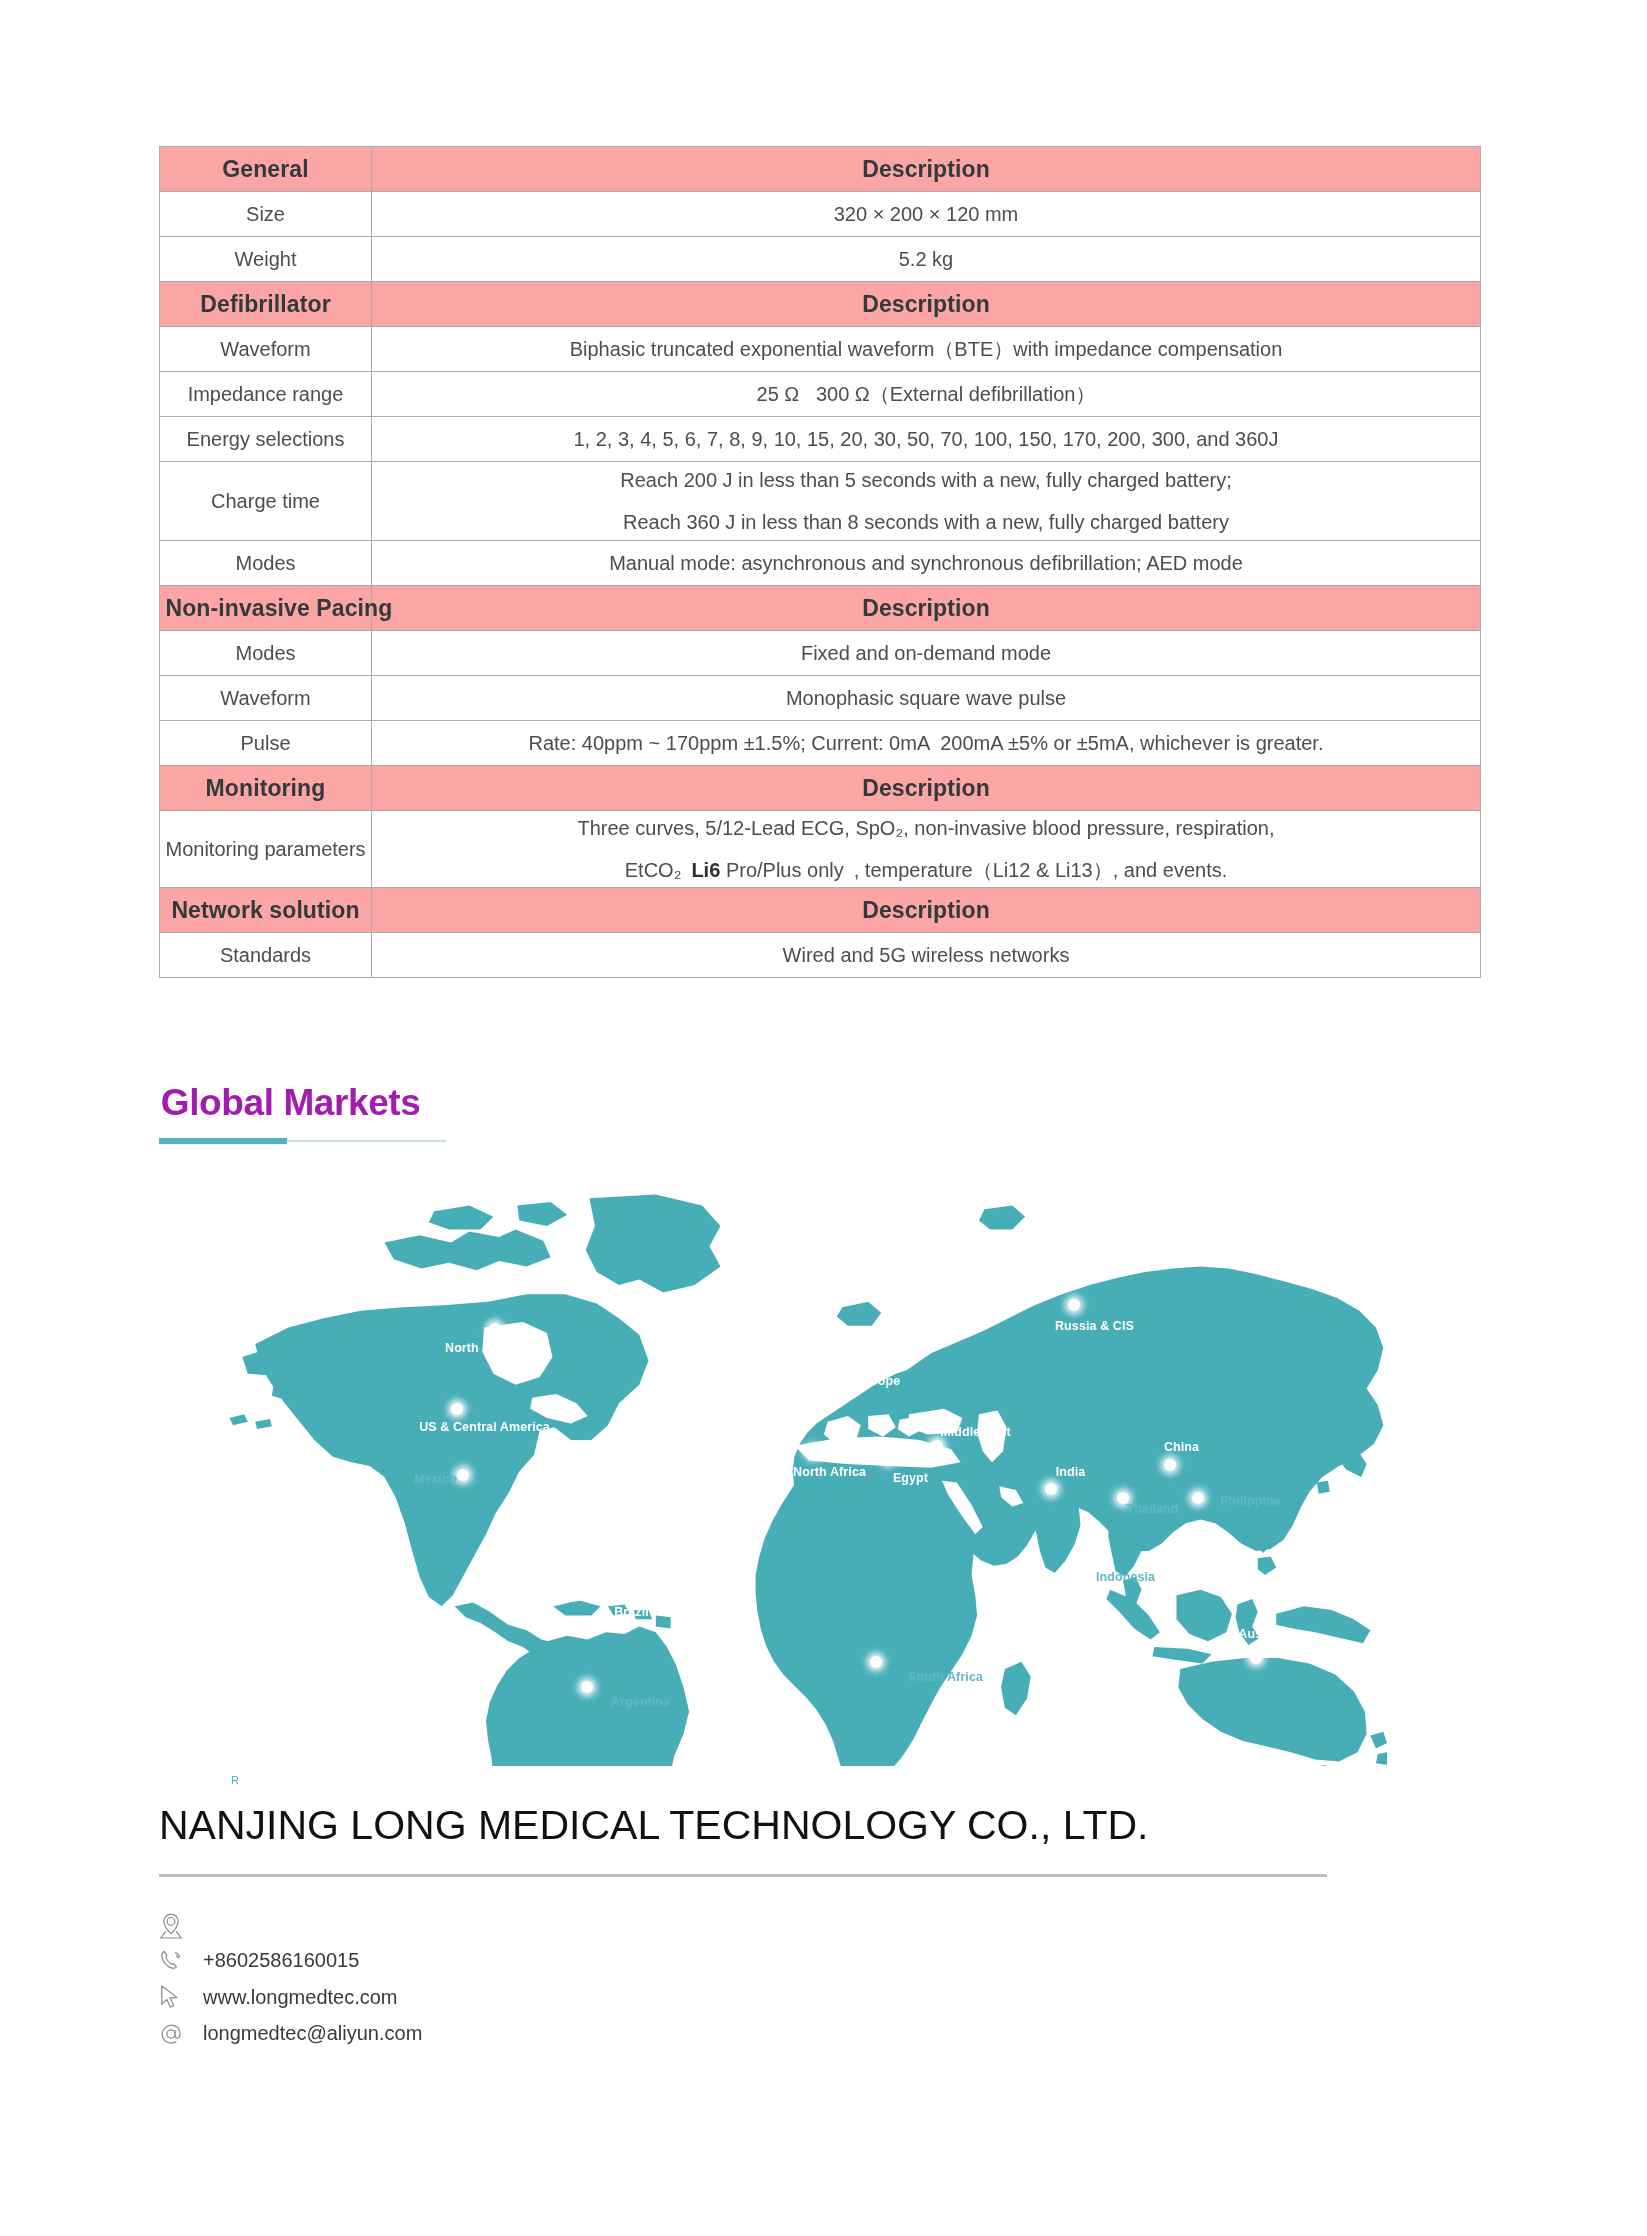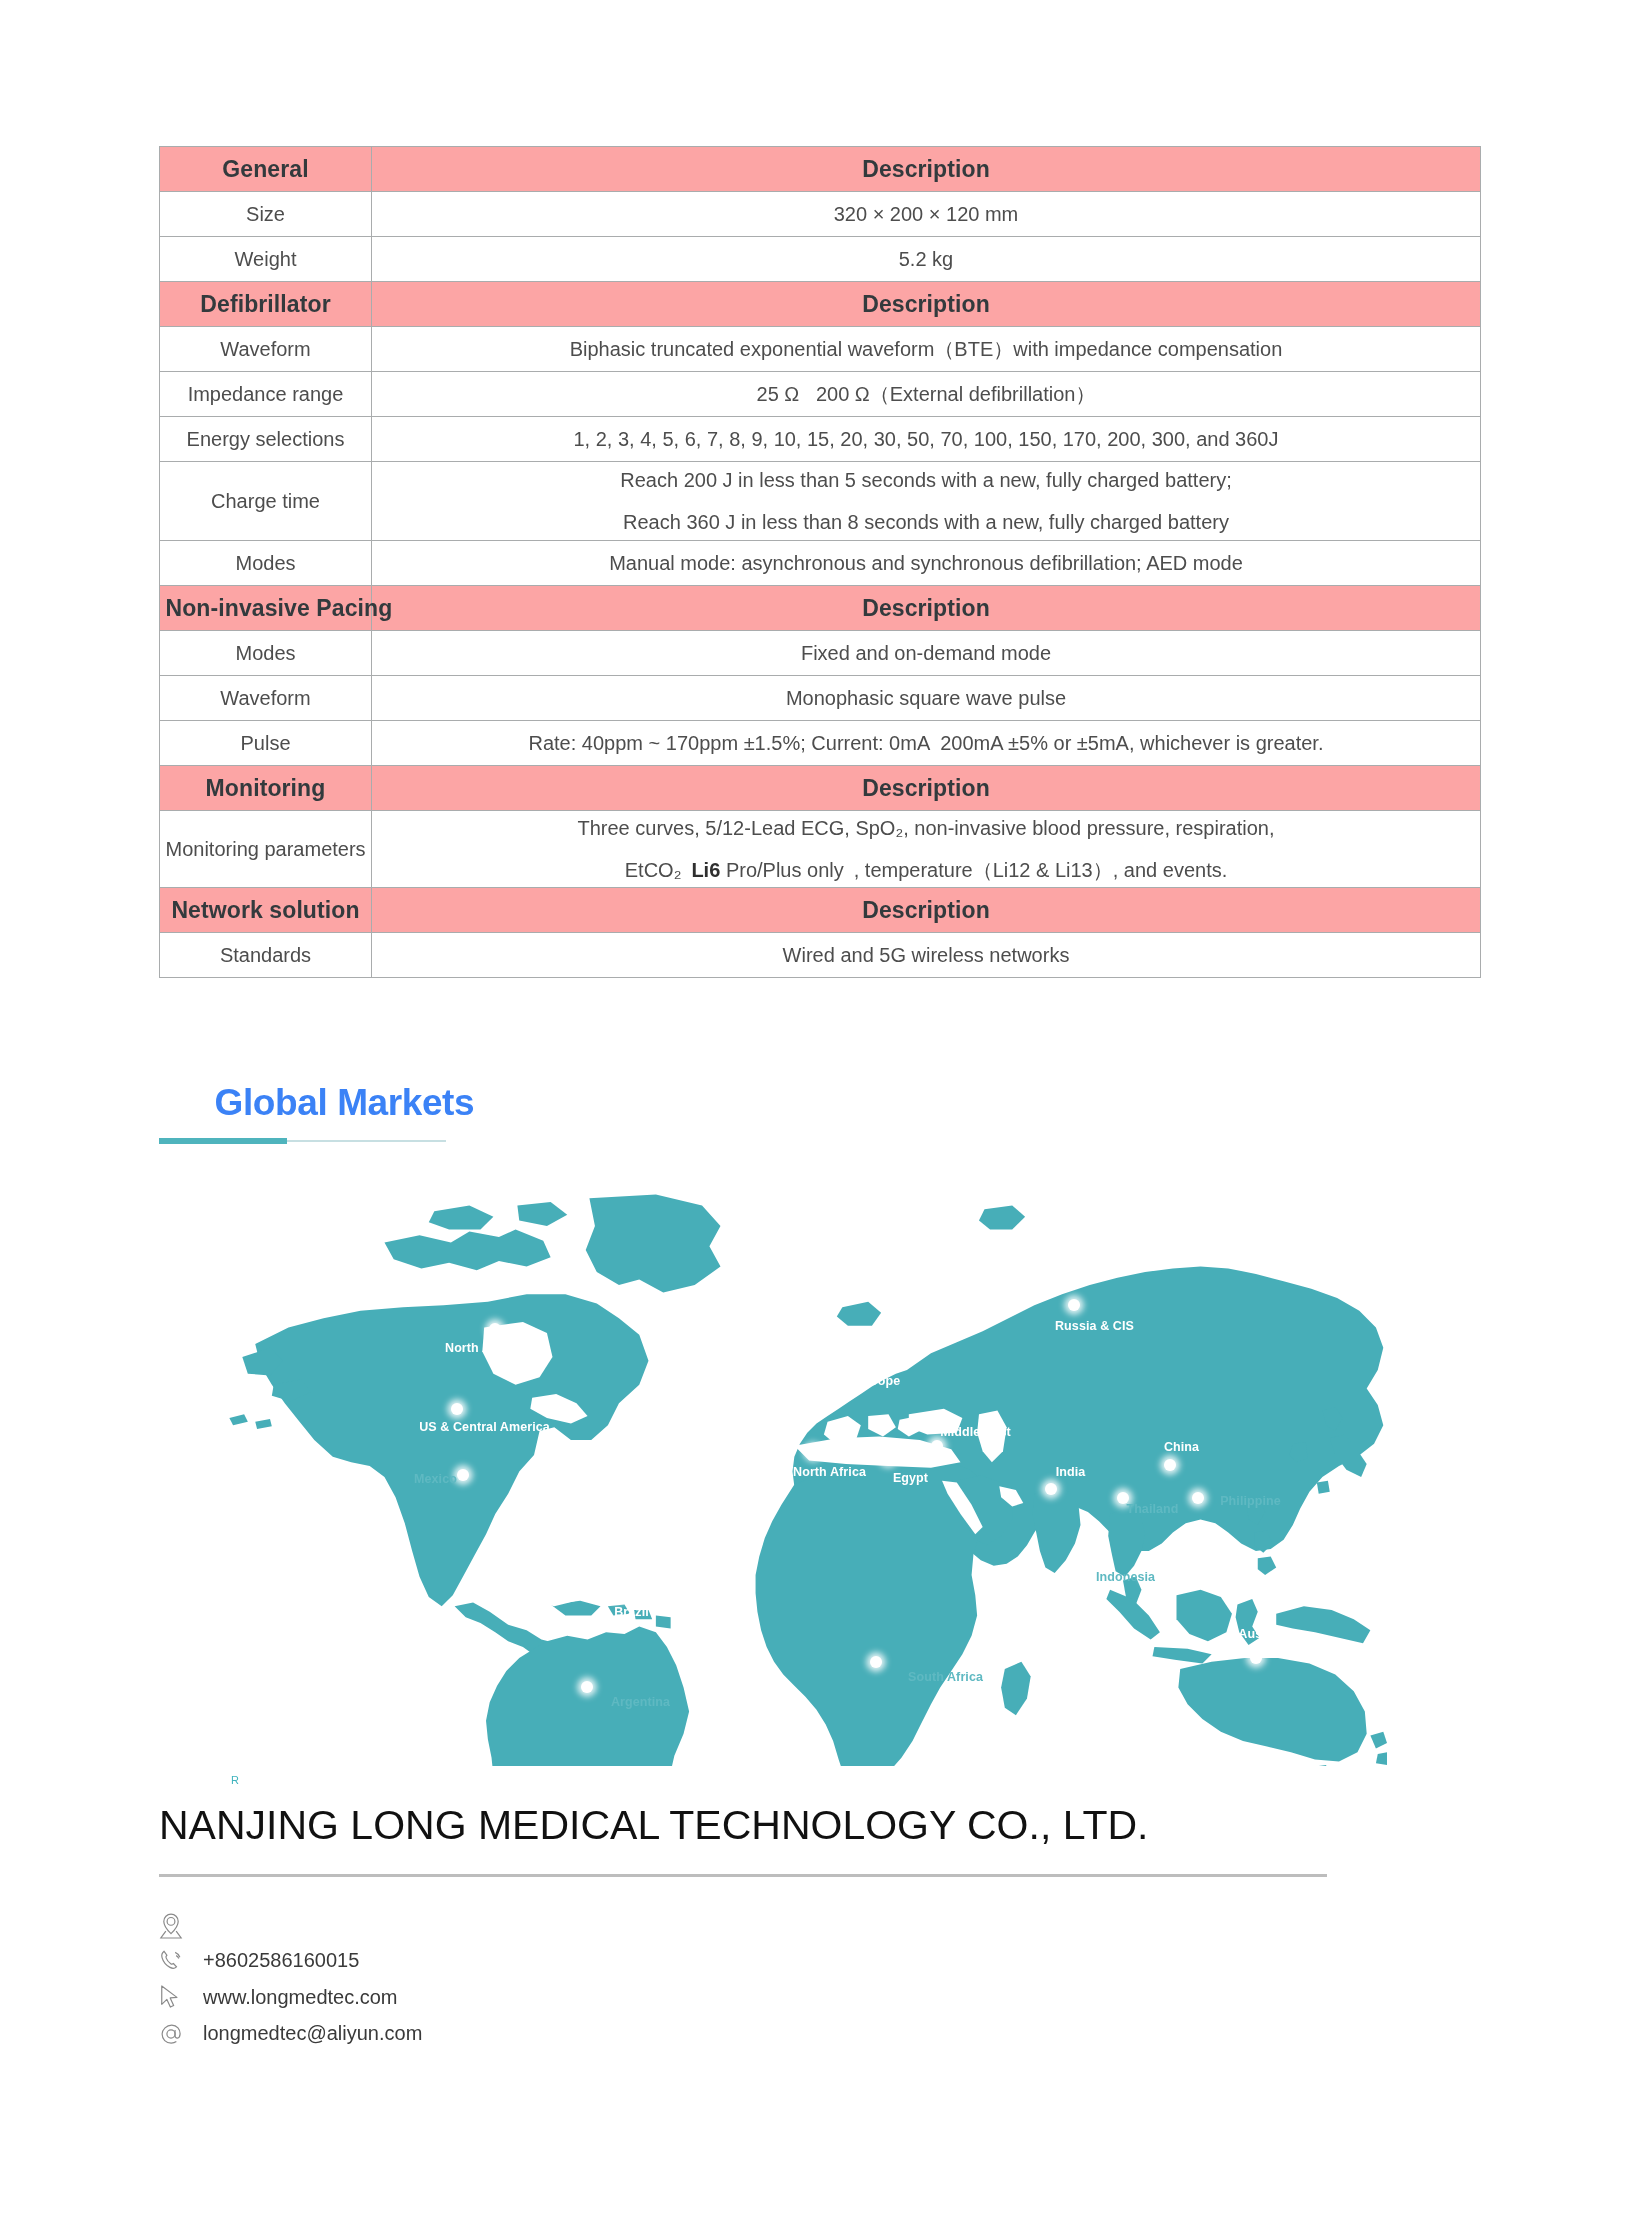--- a/index.html
+++ b/index.html
@@ -62,25 +62,24 @@
   
   .gm-block {
     position: absolute;
     left: 159px;
     top: 1084px;
     width: 369px;
   }
   .gm-title {
     font-size: 37px;
     font-weight: 700;
-    color: #3b82f6;
+    color: #a21caf;
     letter-spacing: -0.4px;
     line-height: 1;
     margin: 0 0 16.6px 1.8px;
-    text-align: center;
   }
   .gm-rule {
     position: relative;
     height: 6.5px;
     width: 287px;
   }
   .gm-rule .thick {
     position: absolute;
     left: 0; top: 0;
     width: 128px; height: 6.5px;
@@ -211,21 +210,21 @@
         <td>Description</td>
       </tr>
 
       <tr class="row">
         <td>Waveform</td>
         <td>Biphasic truncated exponential waveform（BTE）with impedance compensation</td>
       </tr>
 
       <tr class="row">
         <td>Impedance range</td>
-        <td><span>25 Ω</span><span class="gapsp"></span><span>200 Ω（External defibrillation）</span></td>
+        <td><span>25 Ω</span><span class="gapsp"></span><span>300 Ω（External defibrillation）</span></td>
       </tr>
 
       <tr class="row">
         <td>Energy selections</td>
         <td>1, 2, 3, 4, 5, 6, 7, 8, 9, 10, 15, 20, 30, 50, 70, 100, 150, 170, 200, 300, and 360J</td>
       </tr>
 
       <tr class="row-tall">
         <td>Charge time</td>
         <td>

